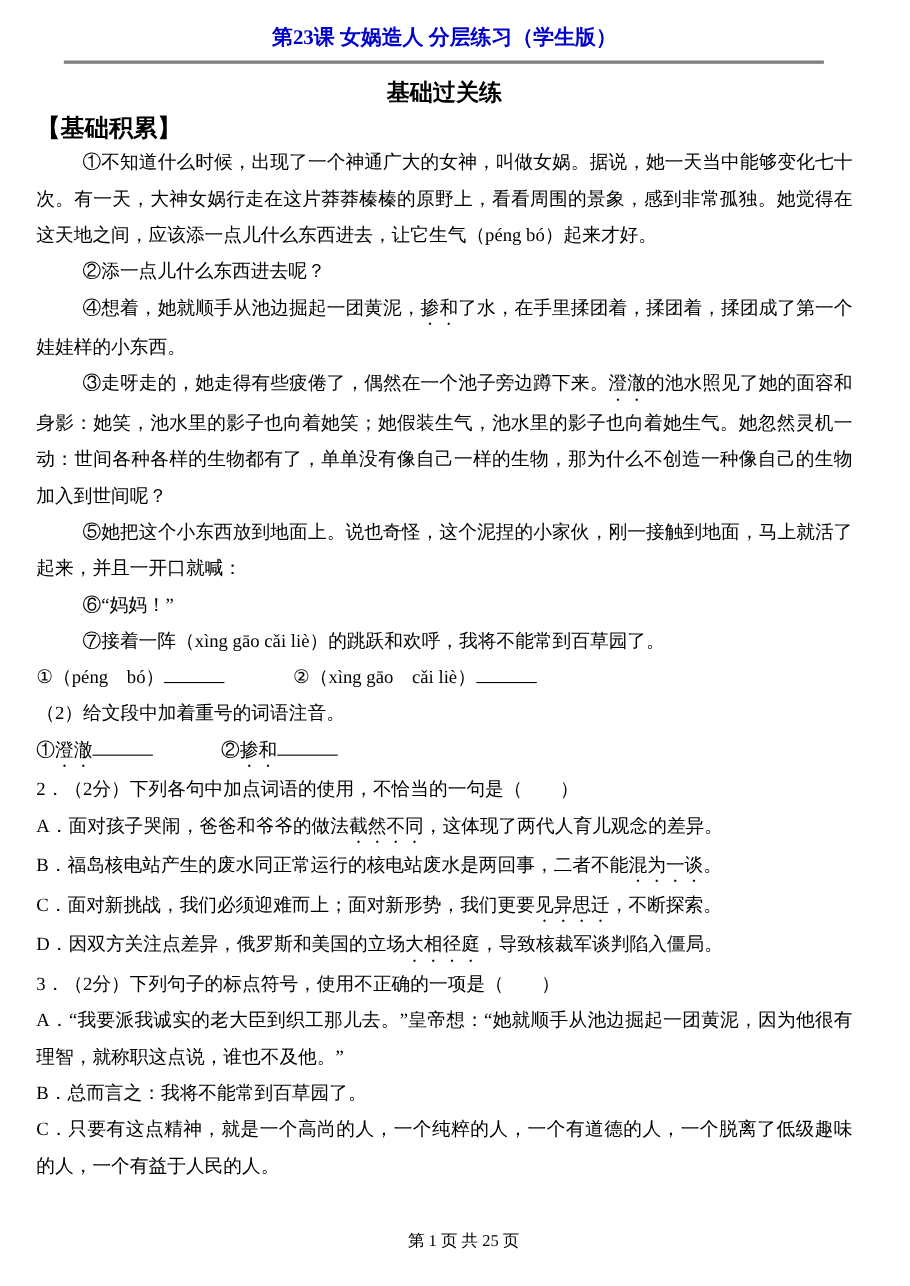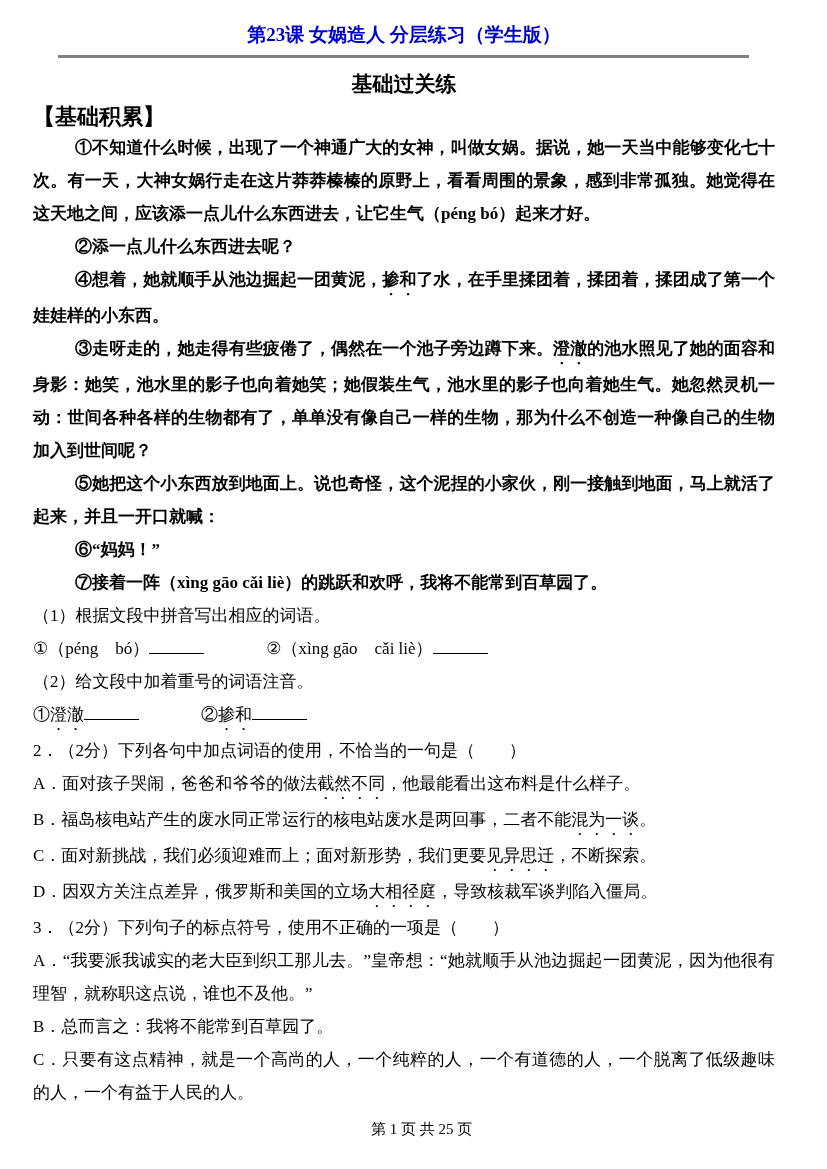--- a/index.html
+++ b/index.html
@@ -35,21 +35,21 @@
     line-height: 28px;
     margin-top: 12px;
   }
   .subsection-heading {
     font-weight: bold;
     font-size: 22px;
     line-height: 28px;
     margin-top: 5px;
   }
   p { margin: 0; line-height: 33px; text-align: justify; }
-  .para { text-indent: 42px; font-weight: bold; }
+  .para { text-indent: 42px; }
   .em-dot {
     -webkit-text-emphasis: dot;
     -webkit-text-emphasis-position: under left;
     text-emphasis: dot;
     text-emphasis-position: under left;
   }
   .blank {
     display: inline-block;
     width: 55px;
     height: 15px;
@@ -79,29 +79,28 @@
   <div>
     <div>
       <p class="para"><span>①不知道什么时候，出现了一个神通广大的女神，叫做女娲。据说，她一天当中能够变化七十次。有一天，大神女娲行走在这片莽莽榛榛的原野上，看看周围的景象，感到非常孤独。她觉得在这天地之间，应该添一点儿什么东西进去，让它生气（péng bó）起来才好。</span></p>
       <p class="para"><span>②添一点儿什么东西进去呢？</span></p>
       <p class="para"><span>④想着，她就顺手从池边掘起一团黄泥，</span><span class="em-dot">掺和</span><span>了水，在手里揉团着，揉团着，揉团成了第一个娃娃样的小东西。</span></p>
       <p class="para"><span>③走呀走的，她走得有些疲倦了，偶然在一个池子旁边蹲下来。</span><span class="em-dot">澄澈</span><span>的池水照见了她的面容和身影：她笑，池水里的影子也向着她笑；她假装生气，池水里的影子也向着她生气。她忽然灵机一动：世间各种各样的生物都有了，单单没有像自己一样的生物，那为什么不创造一种像自己的生物加入到世间呢？</span></p>
       <p class="para"><span>⑤她把这个小东西放到地面上。说也奇怪，这个泥捏的小家伙，刚一接触到地面，马上就活了起来，并且一开口就喊：</span></p>
       <p class="para"><span>⑥“妈妈！”</span></p>
       <p class="para"><span>⑦接着一阵（xìng gāo cǎi liè）的跳跃和欢呼，我将不能常到百草园了。</span></p>
     </div>
-    <p>（1）根据文段中拼音写出相应的词语。</p>
     <p><span>①（péng　bó）</span><span class="blank"></span><span class="gap"></span><span>②（xìng gāo　cǎi liè）</span><span class="blank"></span></p>
     <p>（2）给文段中加着重号的词语注音。</p>
     <p><span>①</span><span class="em-dot">澄澈</span><span class="blank"></span><span class="gap"></span><span>②</span><span class="em-dot">掺和</span><span class="blank"></span></p>
   </div>
 
   <div>
     <p>2．（2分）下列各句中加点词语的使用，不恰当的一句是（　　）</p>
-    <p><span>A．面对孩子哭闹，爸爸和爷爷的做法</span><span class="em-dot">截然不同</span><span>，他最能看出这布料是什么样子。</span></p>
+    <p><span>A．面对孩子哭闹，爸爸和爷爷的做法</span><span class="em-dot">截然不同</span><span>，这体现了两代人育儿观念的差异。</span></p>
     <p><span>B．福岛核电站产生的废水同正常运行的核电站废水是两回事，二者不能</span><span class="em-dot">混为一谈</span><span>。</span></p>
     <p><span>C．面对新挑战，我们必须迎难而上；面对新形势，我们更要</span><span class="em-dot">见异思迁</span><span>，不断探索。</span></p>
     <p><span>D．因双方关注点差异，俄罗斯和美国的立场</span><span class="em-dot">大相径庭</span><span>，导致核裁军谈判陷入僵局。</span></p>
   </div>
 
   <div>
     <p>3．（2分）下列句子的标点符号，使用不正确的一项是（　　）</p>
     <p>A．“我要派我诚实的老大臣到织工那儿去。”皇帝想：“她就顺手从池边掘起一团黄泥，因为他很有理智，就称职这点说，谁也不及他。”</p>
     <p>B．总而言之：我将不能常到百草园了。</p>
     <p>C．只要有这点精神，就是一个高尚的人，一个纯粹的人，一个有道德的人，一个脱离了低级趣味的人，一个有益于人民的人。</p>

